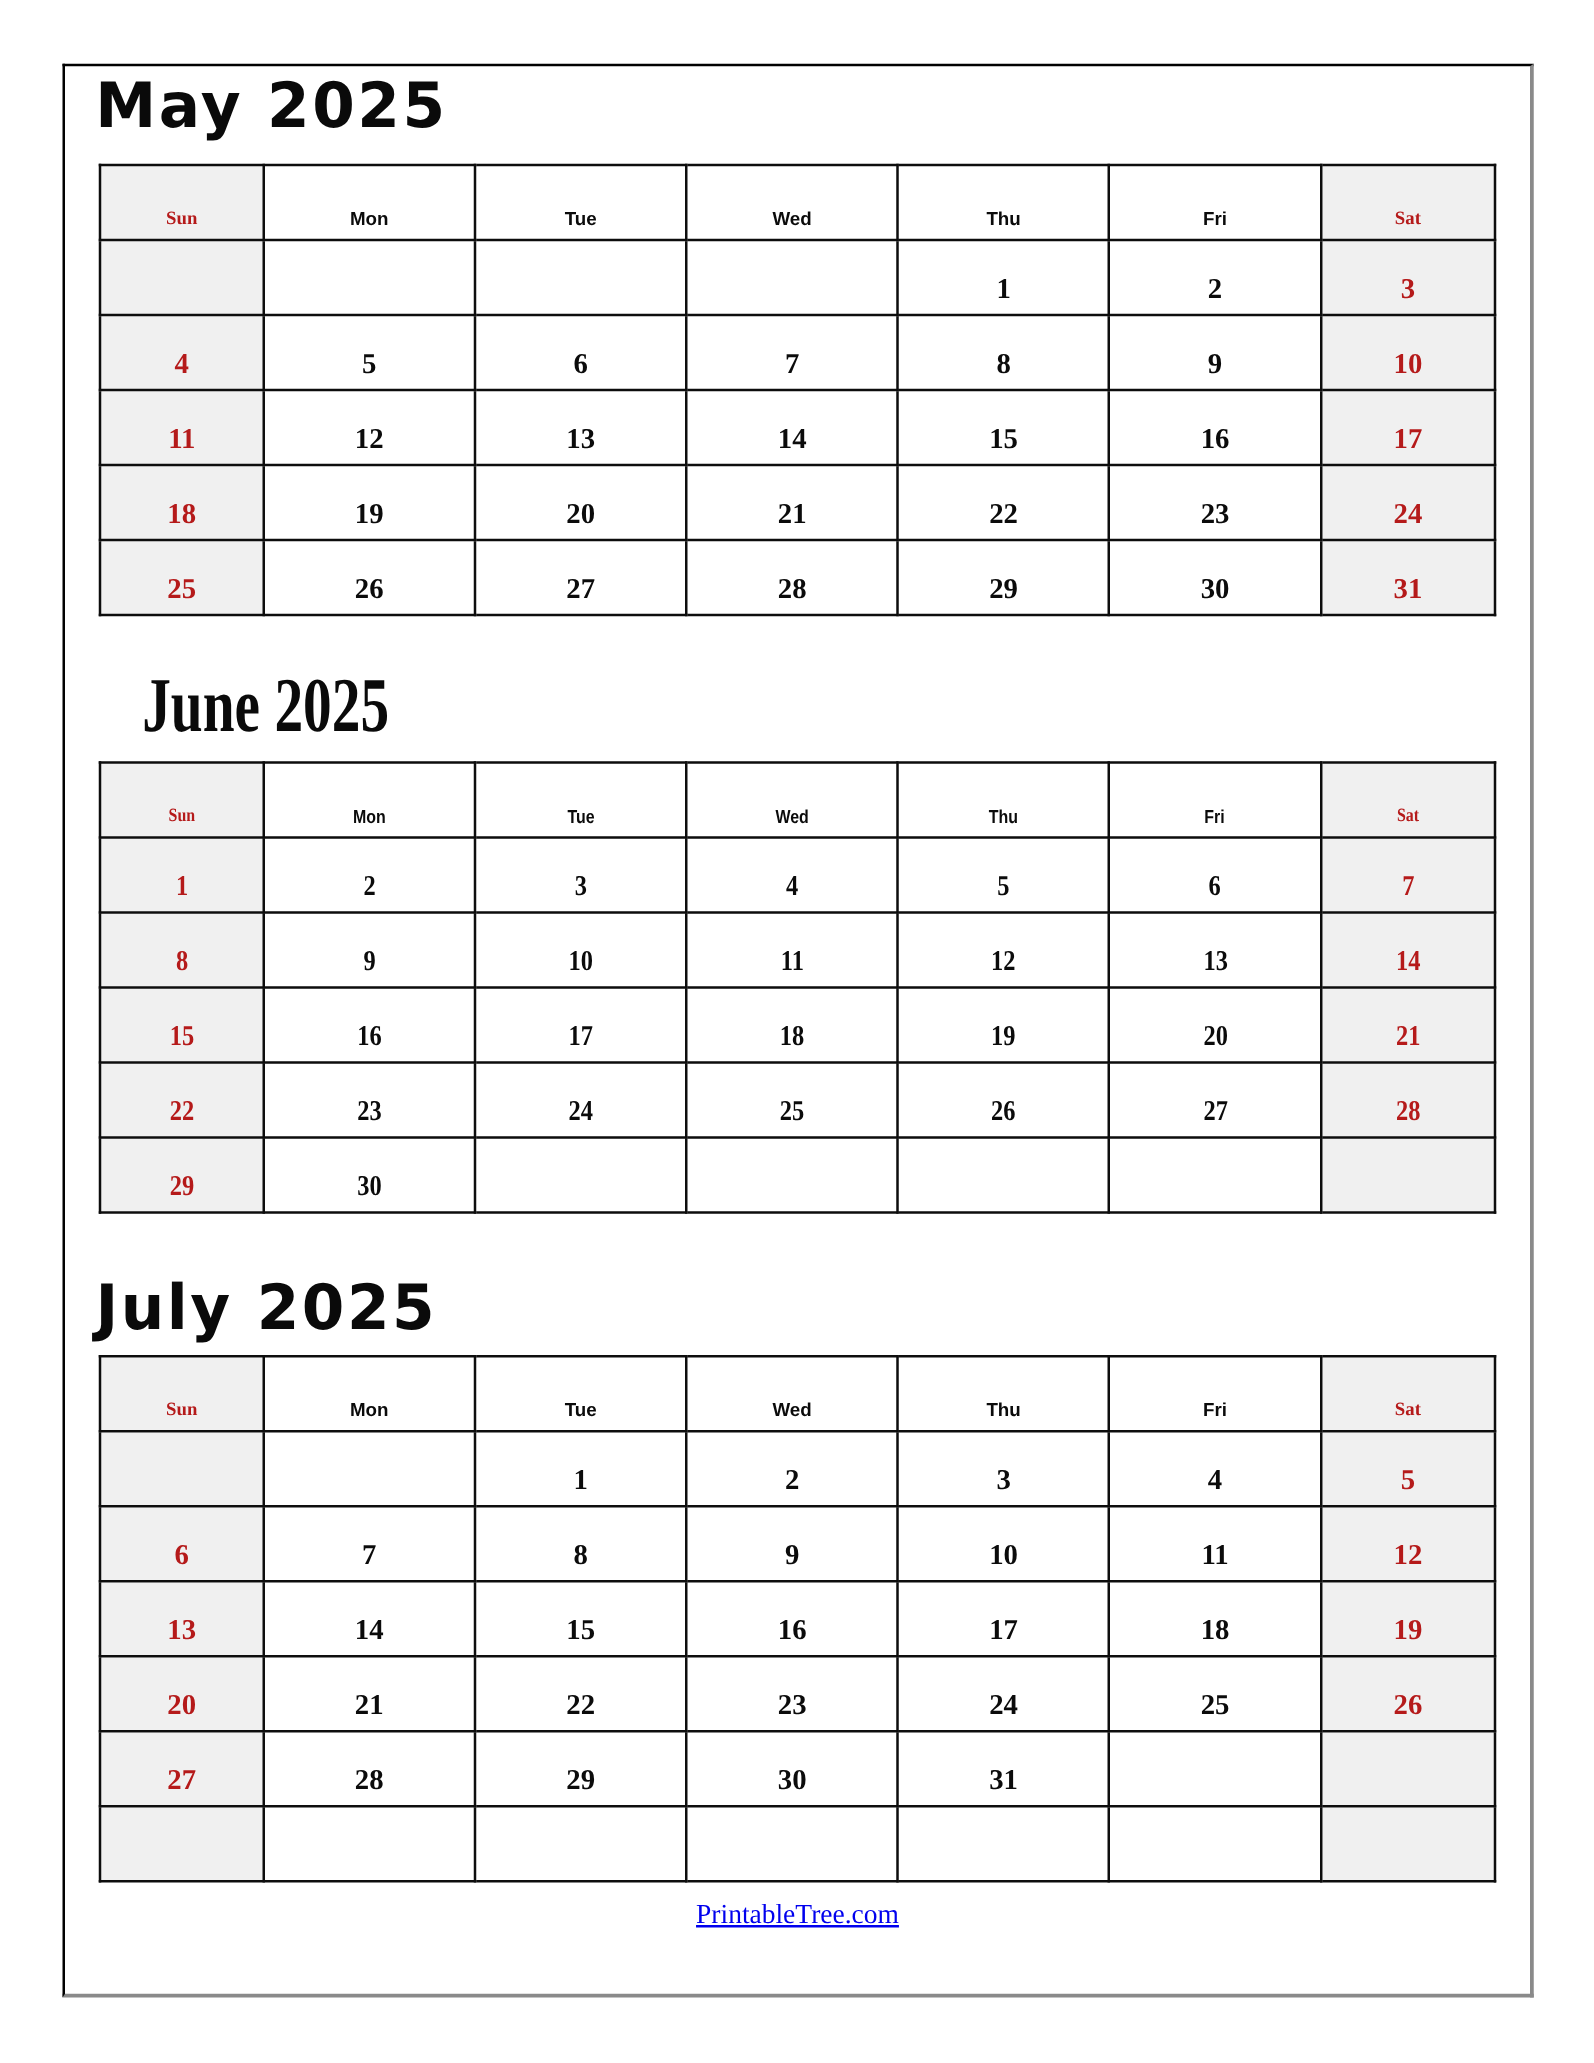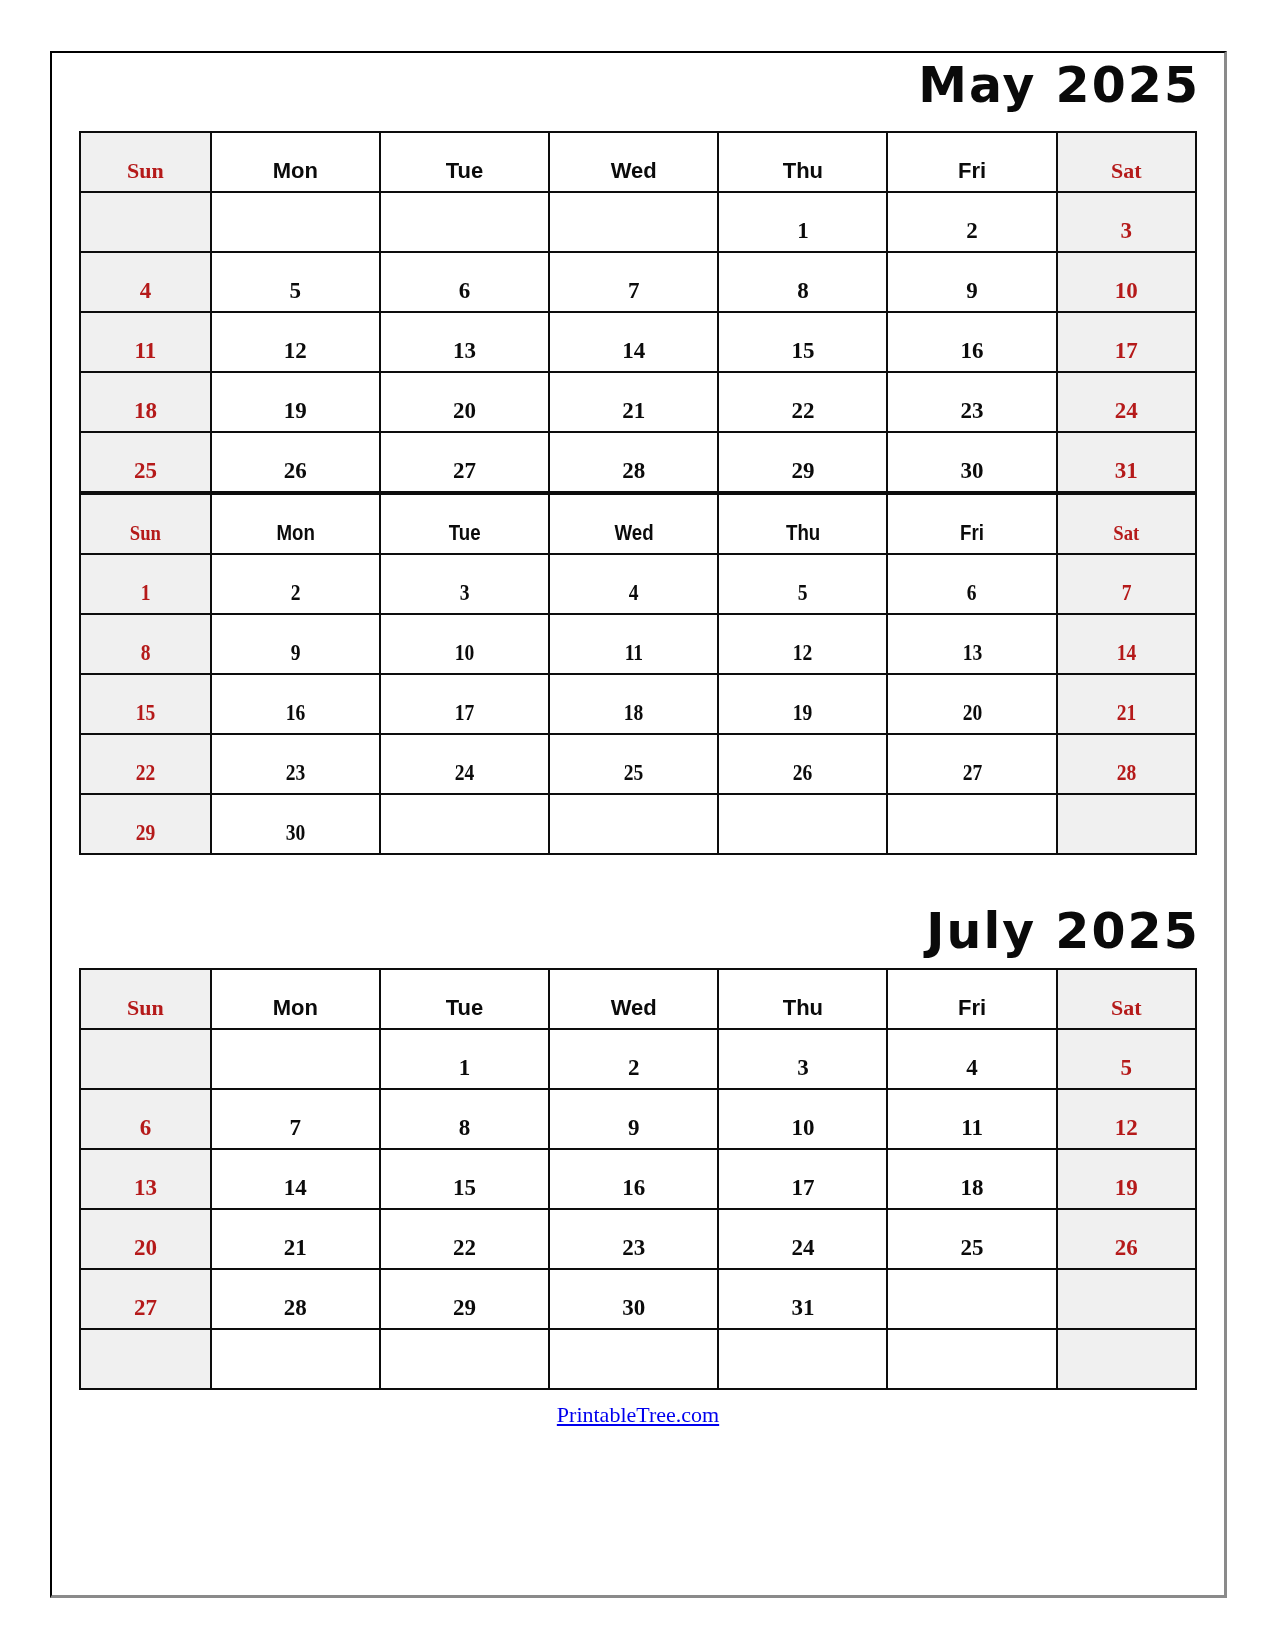--- a/index.html
+++ b/index.html
@@ -15,21 +15,21 @@
     left: 50px; top: 51px;
     width: 1177px; height: 1547px;
     border: 2px solid #000000;
     border-right: 3px solid #8a8a8a;
     border-bottom: 3px solid #8a8a8a;
     background: #ffffff;
     padding-top: 4px;
   }
   .month { width: 1118px; margin: 0 auto; }
   h2.month-title {
-    text-align: right;
+    text-align: left;
     font-family: "DejaVu Sans", sans-serif;
     font-weight: 900;
     font-size: 48px;
     line-height: 52px;
     letter-spacing: 2px;
     color: #0a0a0a;
     white-space: nowrap;
   }
   .month-title > span { display: inline-block; transform-origin: center 70%; }
   .month.deco .month-title > span { transform: scale(1.02, 1.04); }
@@ -58,21 +58,21 @@
     padding-bottom: 7px;
     overflow: hidden;
   }
   table.cal col.c-sun { width: 11.72%; }
   table.cal col.c-wk  { width: 15.16%; }
   table.cal col.c-sat { width: 12.48%; }
 
   table.cal th {
     font-family: "Liberation Sans", sans-serif;
     font-weight: 700;
-    font-size: 22px;
+    font-size: 15px;
     background: #ffffff;
   }
   table.cal td {
     font-family: "Liberation Serif", serif;
     font-weight: 700;
     font-size: 23px;
   }
   table.cal th.wknd {
     font-family: "Liberation Serif", serif;
     color: var(--weekend-red, #B51A1A);
@@ -166,20 +166,21 @@
             <td><span class="cell-txt">28</span></td>
             <td><span class="cell-txt">29</span></td>
             <td><span class="cell-txt">30</span></td>
             <td class="wknd"><span class="cell-txt">31</span></td>
           </tr>
         </tbody>
       </table>
   </section>
 
   <section class="month condensed m-june">
+    <h2 class="month-title"><span>June 2025</span></h2>
     <table class="cal">
         <colgroup>
           <col class="c-sun">
           <col class="c-wk">
           <col class="c-wk">
           <col class="c-wk">
           <col class="c-wk">
           <col class="c-wk">
           <col class="c-sat">
         </colgroup>

